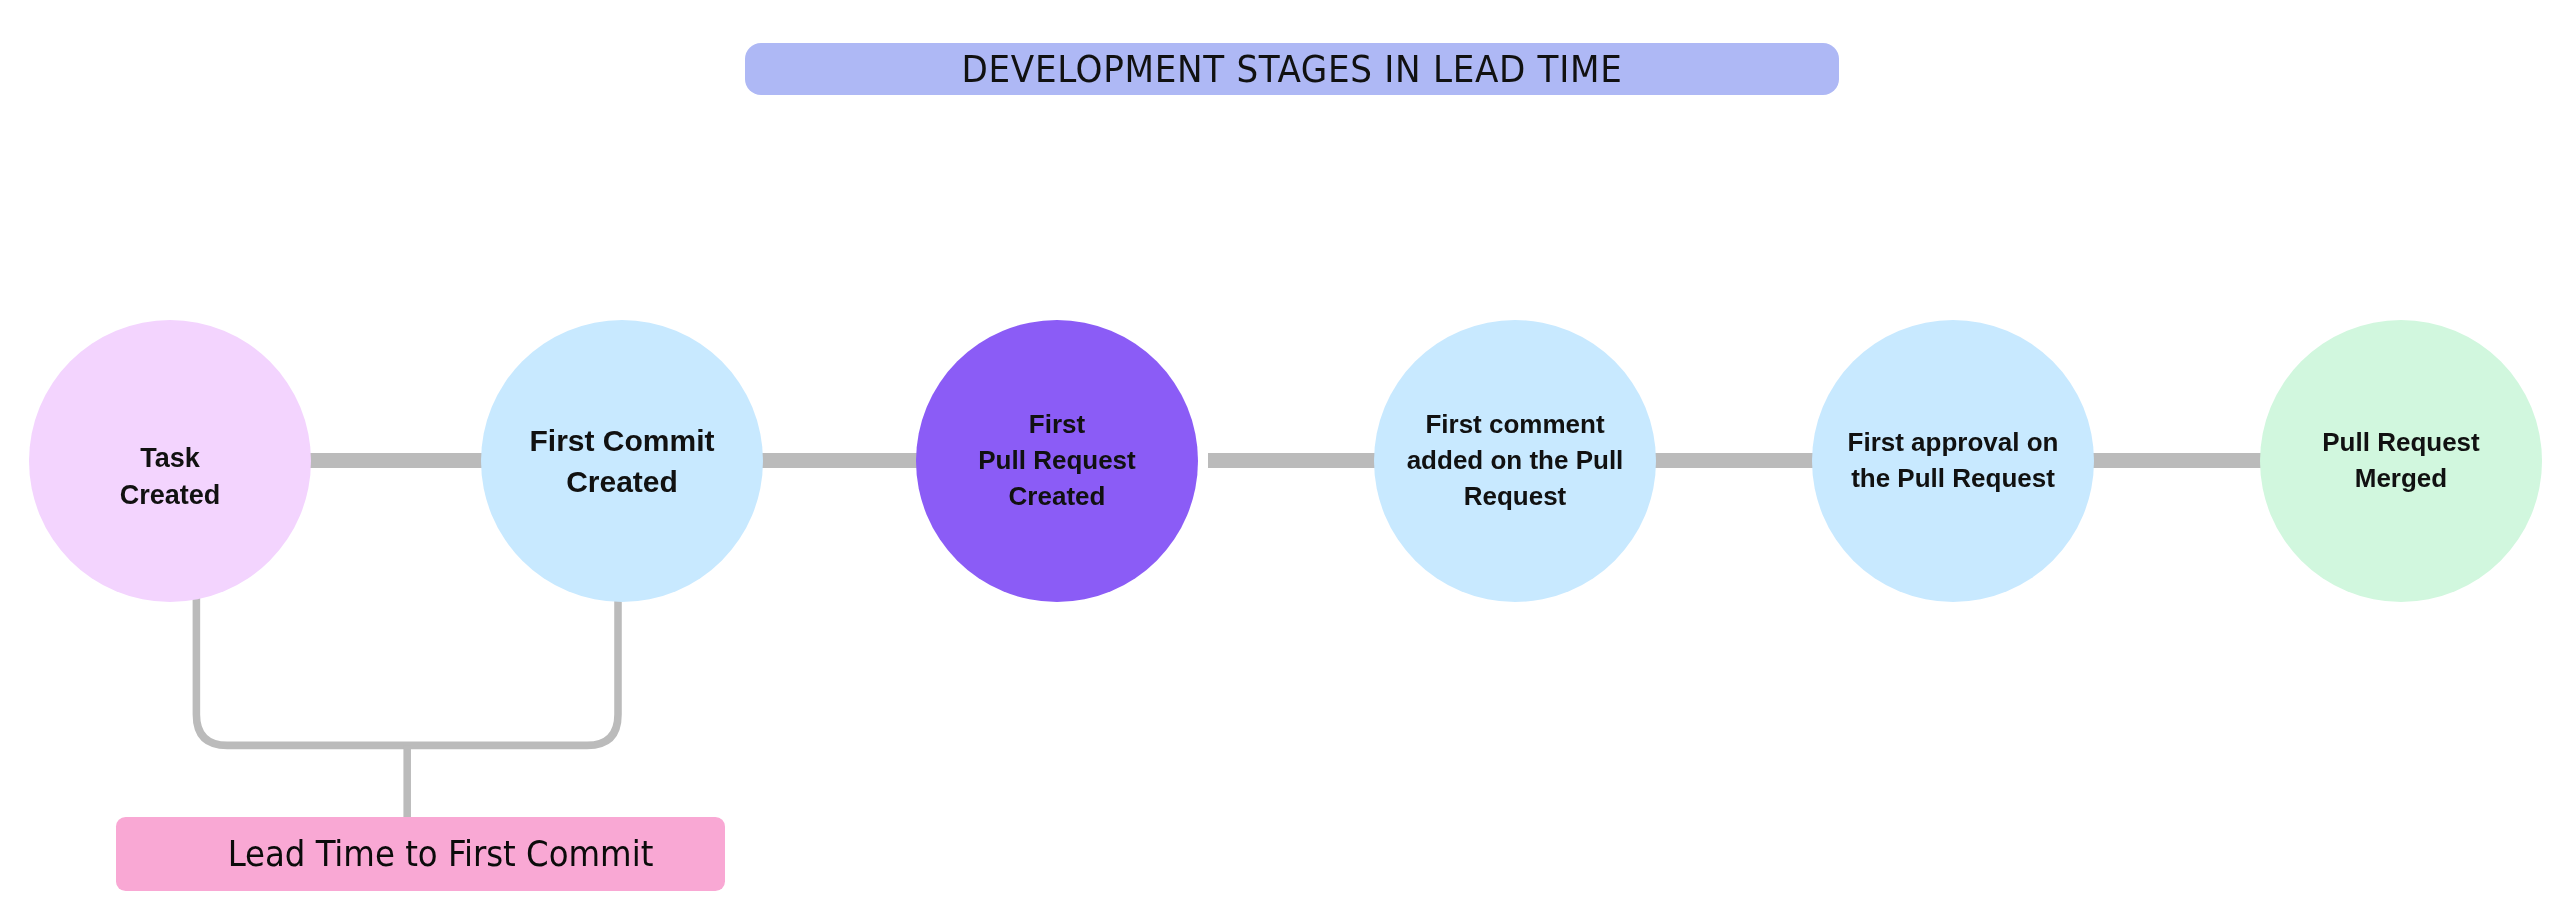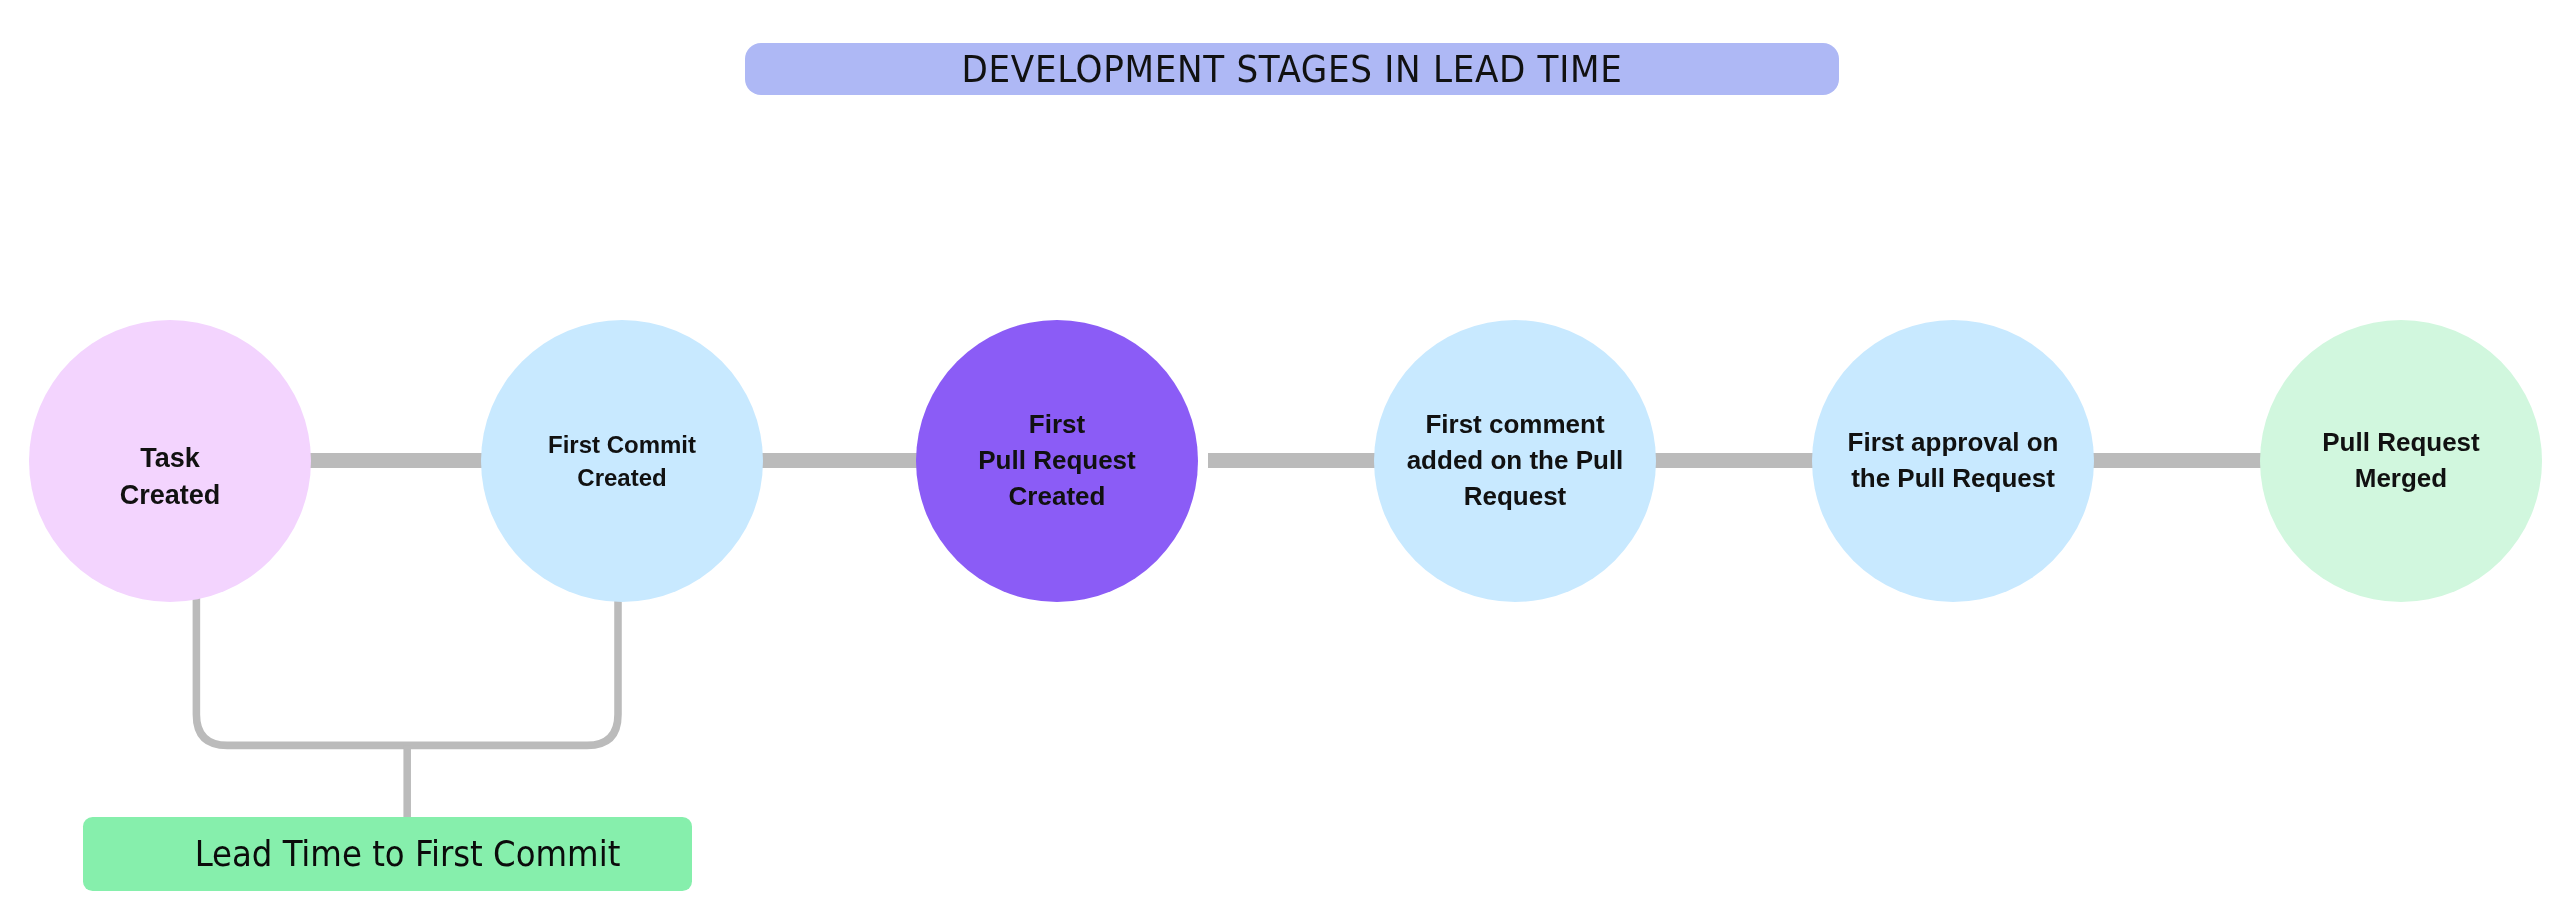--- a/index.html
+++ b/index.html
@@ -78,45 +78,45 @@
     padding: 0 4.1px;
   }
   .node.n1 { left: 29px;   background: #f3d4fe; }
   .node.n2 { left: 481px;  background: #c8e9ff; }
   .node.n3 { left: 916px; background: #8b5cf6; }
   .node.n4 { left: 1374px; background: #c8e9ff; }
   .node.n5 { left: 1812px; background: #c8e9ff; }
   .node.n6 { left: 2260px; background: #d1f7de; }
 
   .node.n1 .node-label { font-size: 27px; margin-top: 32px; }
-  .node.n2 .node-label { font-size: 24px; }
+  .node.n2 .node-label { font-size: 30px; }
   .node.n3 .node-label { font-size: 26px; }
   .node.n4 .node-label { font-size: 26px; width: 323px; }
   .node.n5 .node-label { font-size: 26px; width: 323px; }
   .node.n6 .node-label { font-size: 26px; }
 
   
   .bracket-svg {
     position: absolute;
     left: 0;
     top: 577px;
     width: 824px;
     height: 275px;
     z-index: 1;
     overflow: visible;
   }
 
   
   .annot-box {
     position: absolute;
-    left: 83px;
+    left: 116px;
     top: 817px;
     width: 609px;
     height: 74px;
-    background: #86efac;
+    background: #f9a8d4;
     border-radius: 9.6px;
     display: flex;
     align-items: center;
     justify-content: center;
     z-index: 3;
     box-sizing: border-box;
     padding-left: 40px;
   }
   .annot-text {
     font-family: "DejaVu Sans Condensed", "Liberation Sans Narrow", "Liberation Sans", sans-serif;

